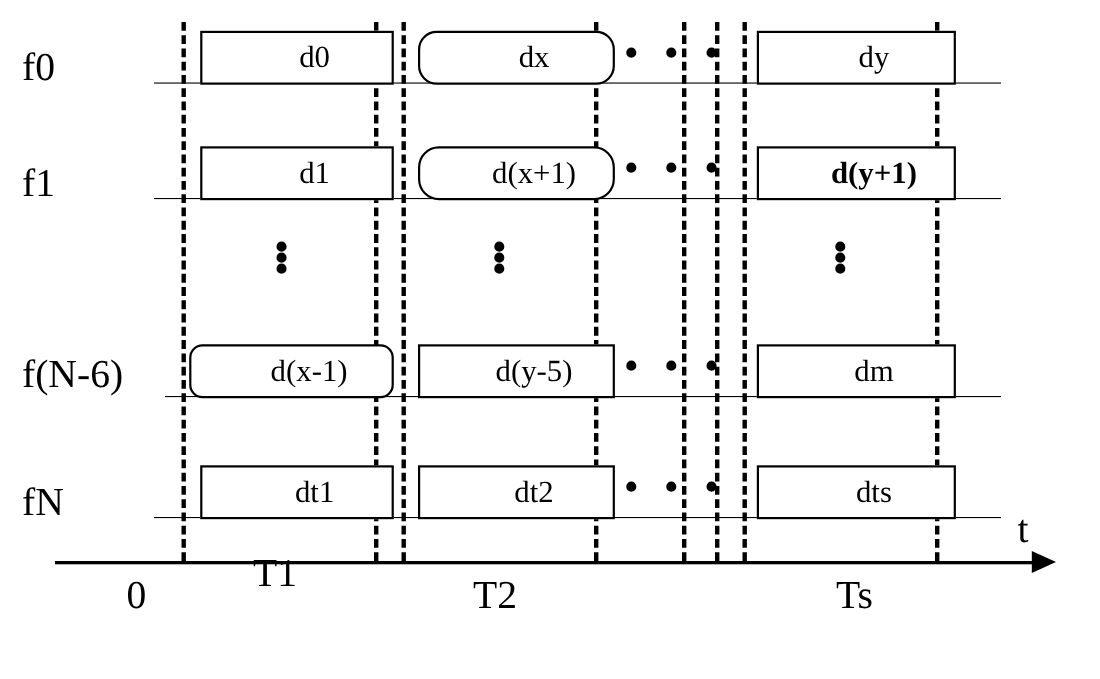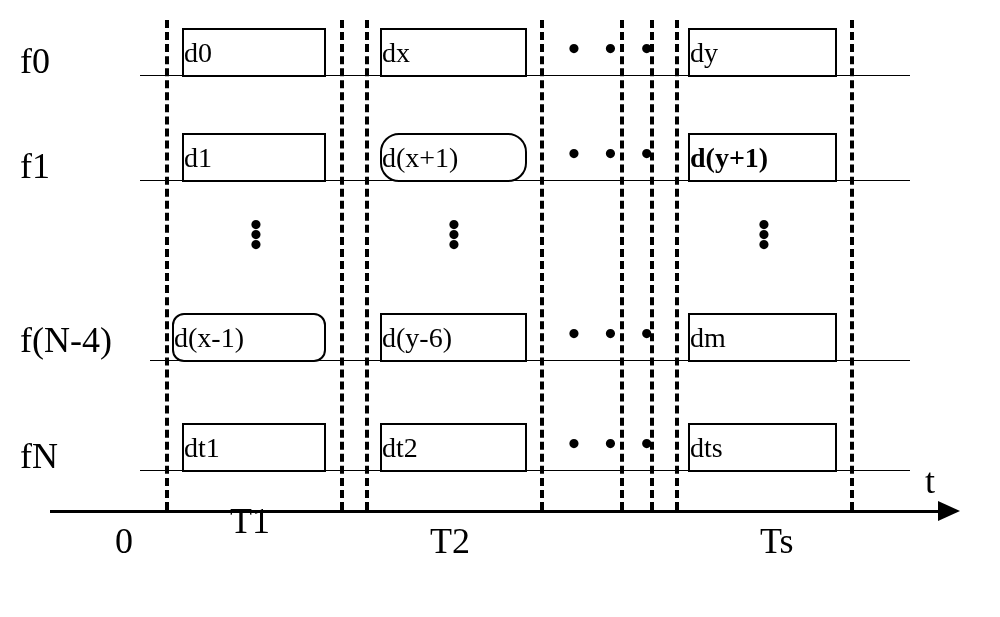--- a/index.html
+++ b/index.html
@@ -37,21 +37,23 @@
     border-top: 1px solid #000;
   }
   .box {
     position: absolute;
     top: 8px;
     height: 45px;
     border: 2px solid #000;
     background: #fff;
     display: flex;
     align-items: center;
+    justify-content: center;
     font-size: 28px;
+    padding-left: 32px;
   }
   .vdash {
     position: absolute;
     top: 0;
     height: 490px;
     border-left: 4px dashed #000;
     width: 0;
   }
   .hellip {
     position: absolute;
@@ -95,21 +97,21 @@
   <div class="vdash" style="left:630px"></div>
   <div class="vdash" style="left:655px"></div>
   <div class="vdash" style="left:830px"></div>
 
   <div class="row" style="top:0px">
     <div class="frow-label">f0</div>
     <div class="baseline" style="left:120px; width:770px;"></div>
     <div class="box" style="left:162px; width:140px;">
         <span>d0</span>
       </div>
-    <div class="box" style="left:360px; width:143px;">
+    <div class="box" style="left:360px; width:143px;border-radius:17px;">
         <span>dx</span>
       </div>
     <div class="hellip" style="left:548px; top:10px;">• • •</div>
     <div class="box" style="left:668px; width:145px;">
         <span>dy</span>
       </div>
   </div>
 
   <div class="row" style="top:105px">
     <div class="frow-label">f1</div>
@@ -124,27 +126,27 @@
     <div class="box" style="left:668px; width:145px;font-weight:bold;">
         <span>d(y+1)</span>
       </div>
   </div>
 
   <div class="vellip" style="left:230px; top:200px;">•<br>•<br>•</div>
   <div class="vellip" style="left:428px; top:200px;">•<br>•<br>•</div>
   <div class="vellip" style="left:738px; top:200px;">•<br>•<br>•</div>
 
   <div class="row" style="top:285px">
-    <div class="frow-label" style="top:14px;">f(N-4)</div>
+    <div class="frow-label" style="top:14px;">f(N-6)</div>
     <div class="baseline" style="left:130px; width:760px;"></div>
     <div class="box" style="left:152px; width:150px;border-radius:12px;">
         <span>d(x-1)</span>
       </div>
     <div class="box" style="left:360px; width:143px;">
-        <span>d(y-6)</span>
+        <span>d(y-5)</span>
       </div>
     <div class="hellip" style="left:548px; top:10px;">• • •</div>
     <div class="box" style="left:668px; width:145px;">
         <span>dm</span>
       </div>
   </div>
 
   <div class="row" style="top:395px">
     <div class="frow-label">fN</div>
     <div class="baseline" style="left:120px; width:770px;"></div>

